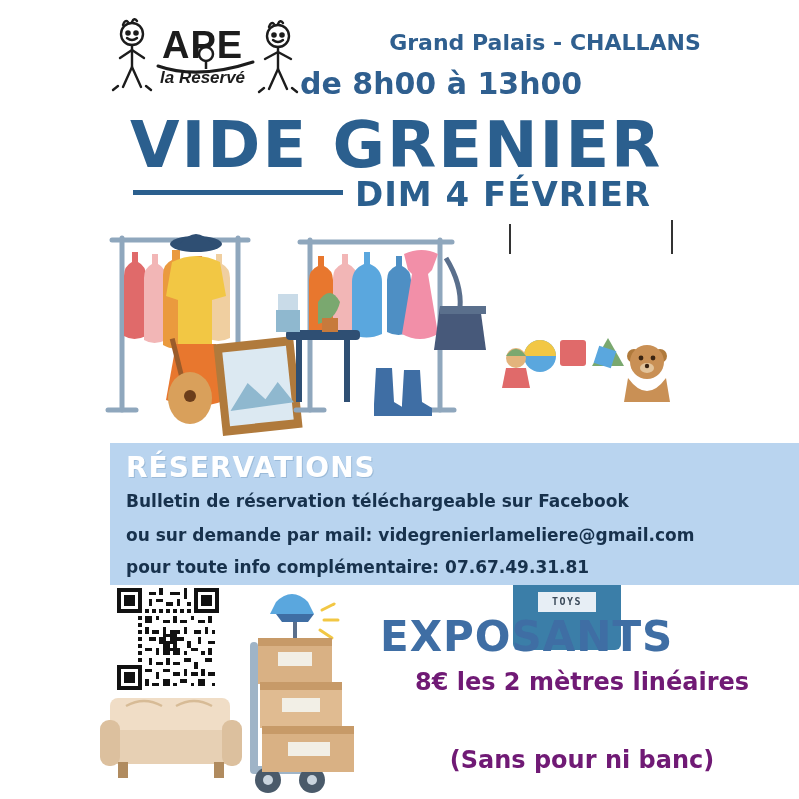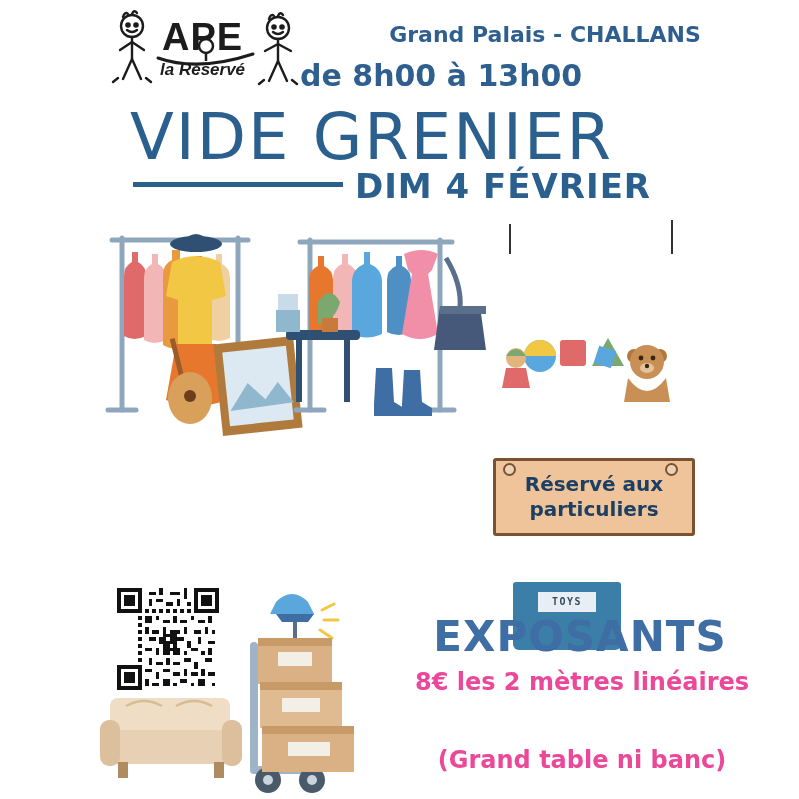--- a/index.html
+++ b/index.html
@@ -11,21 +11,21 @@
   }
   .poster {
     position: relative;
     width: 799px; height: 799px;
     background: #ffffff;
   }
 
   
   .header {
     position: absolute;
-    left: 0; top: 0; width: 706px; height: 215px;
+    left: 0; top: 8px; width: 706px; height: 215px;
   }
   .logo {
     position: absolute;
     left: 110px; top: 6px;
     width: 195px; height: 95px;
   }
   .logo-text {
     position: absolute;
     left: 52px; top: 10px;
     font-family: "Liberation Sans", sans-serif;
@@ -61,21 +61,21 @@
     font-size: 30px;
     font-weight: bold;
     color: #2f5f8f;
     font-family: "DejaVu Sans", sans-serif;
   }
   .title-main {
     position: absolute;
     left: 130px; top: 100px;
     width: 600px;
     font-size: 64px;
-    font-weight: normal;
+    font-weight: bold;
     letter-spacing: 2px;
     color: #2b5f8e;
     font-family: "DejaVu Sans", sans-serif;
   }
   .title-rule {
     position: absolute;
     left: 133px; top: 182px;
     width: 210px; height: 5px;
     background: #2b5f8e;
   }
@@ -177,35 +177,34 @@
     width: 102px; height: 102px;
     background: #ffffff;
   }
   .qr canvas, .qr svg { display: block; }
 
   
   .exp-title {
     position: absolute;
     left: 380px; top: 612px;
     width: 400px;
-    text-align: center;
     font-size: 42px;
     font-weight: bold;
     color: #3f6ea4;
     font-family: "DejaVu Sans", sans-serif;
     letter-spacing: 1px;
   }
   .exp-line {
     position: absolute;
     width: 420px;
     text-align: center;
     left: 372px;
     font-size: 24px;
     font-weight: bold;
-    color: #ec4899;
+    color: #701a75;
     font-family: "DejaVu Sans", sans-serif;
   }
   .exp-l1 { top: 668px; }
   .exp-l2 { top: 704px; }
   .exp-l3 { top: 746px; }
 
   
   .lower-illus {
     position: absolute;
     left: 100px; top: 580px; width: 320px; height: 219px;
@@ -374,20 +373,26 @@
       </div>
     </div>
     <div class="sign-screw" style="left:503px; top:253px;"></div>
     <div class="sign-screw" style="left:665px; top:253px;"></div>
 
     
     <div class="toybox"></div>
     <div class="toybox-label">TOYS</div>
   </div>
 
+  <div class="panel-res">
+    <div class="res-title">RÉSERVATIONS</div>
+    <div class="res-line res-l1">Bulletin de réservation téléchargeable sur Facebook</div>
+    <div class="res-line res-l2">ou sur demande par mail: videgrenierlameliere@gmail.com</div>
+    <div class="res-line res-l3">pour toute info complémentaire: 07.67.49.31.81</div>
+  </div>
 
   <div class="qr">
     <svg width="102" height="102" viewBox="0 0 29 29" shape-rendering="crispEdges">
       <rect width="29" height="29" fill="#ffffff"></rect>
       <g fill="#111111">
 
         <rect x="0" y="0" width="7" height="1"></rect>
           <rect x="0" y="6" width="7" height="1"></rect>
         <rect x="0" y="0" width="1" height="7"></rect>
           <rect x="6" y="0" width="1" height="7"></rect>
@@ -537,15 +542,15 @@
         <rect x="18" y="182" width="10" height="16" fill="#b08b5f"></rect>
         <rect x="114" y="182" width="10" height="16" fill="#b08b5f"></rect>
         <path d="M26 126 q18 -10 36 0" stroke="#d7bb96" stroke-width="2.4" fill="none"></path>
         <path d="M76 126 q18 -10 36 0" stroke="#d7bb96" stroke-width="2.4" fill="none"></path>
       </g>
     </svg>
   </div>
 
   <div class="exp-title">EXPOSANTS</div>
   <div class="exp-line exp-l1">8€ les 2 mètres linéaires</div>
-  <div class="exp-line exp-l3">(Grand table ni banc)</div>
+  <div class="exp-line exp-l3">(Sans pour ni banc)</div>
 
 </div>
 
 </body></html>

